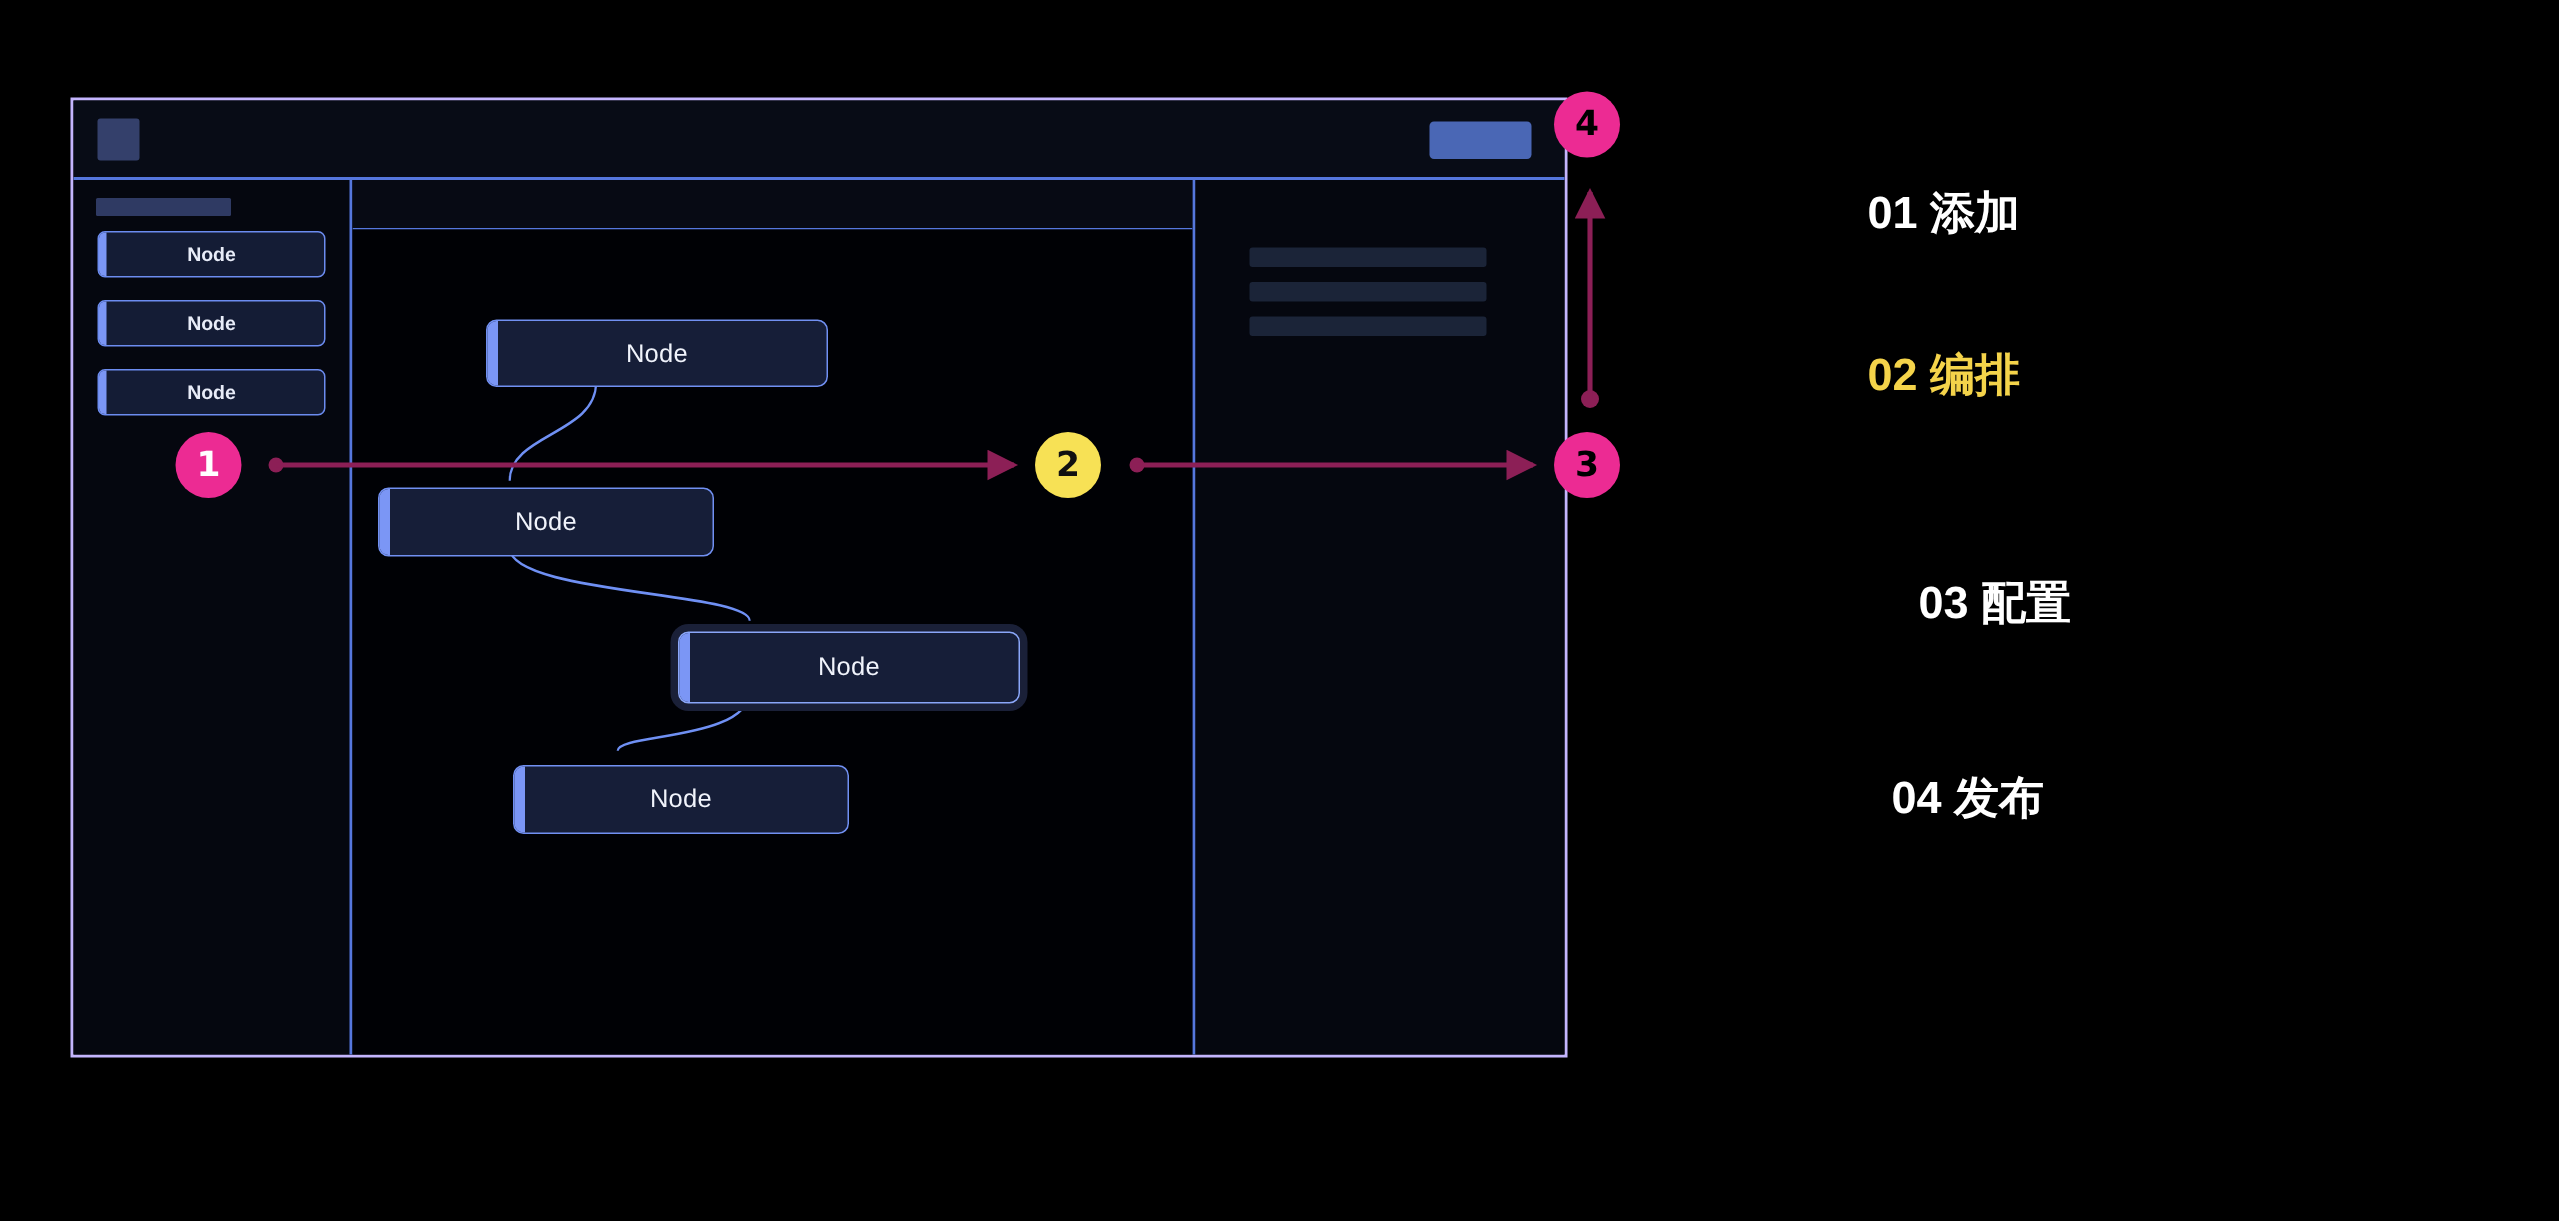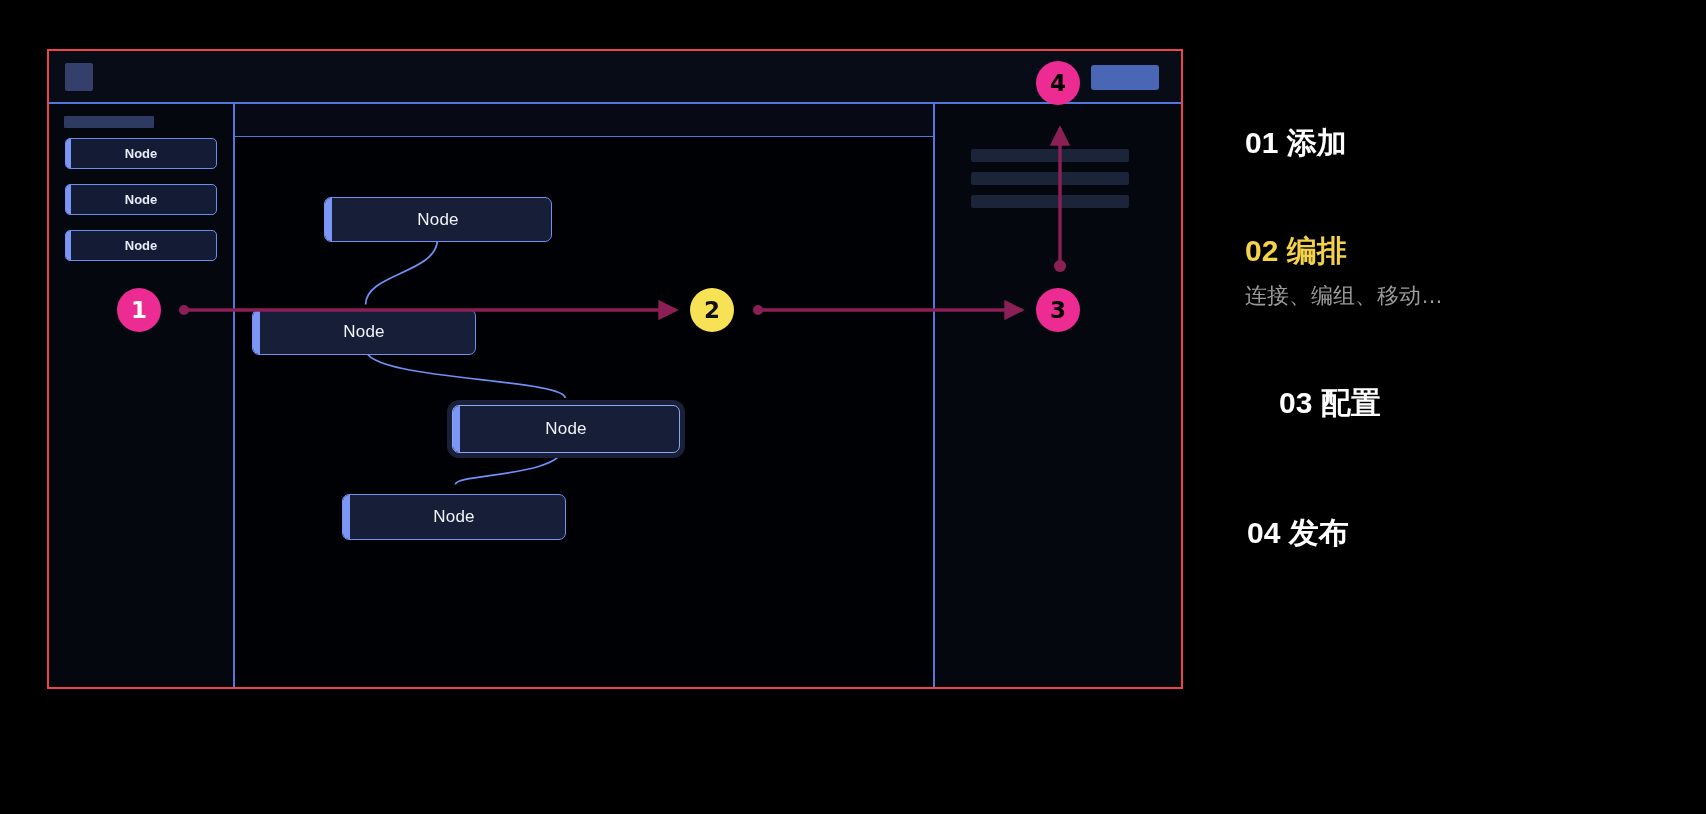--- a/index.html
+++ b/index.html
@@ -12,24 +12,24 @@
     height: 814px;
     overflow: hidden;
     font-family: "Liberation Sans", "DejaVu Sans", sans-serif;
     position: relative;
   }
 
   
   #app-window {
     position: absolute;
     left: 47px;
-    top: 49px;
-    width: 1136px;
+    top: 65px;
+    width: 998px;
     height: 640px;
-    border: 2px solid #ef4444;
+    border: 2px solid #c4b5fd;
     background: #05070f;
     box-sizing: border-box;
   }
 
   
   #app-header {
     position: absolute;
     left: 0; top: 0;
     width: 100%;
     height: 53px;
@@ -221,21 +221,21 @@
   .step.active .step-title { color: #f4d34a; }
   .step-sub {
     font-size: 22px;
     color: #9a9a9a;
     margin-top: 12px;
     white-space: nowrap;
   }
   #step-0 { position: absolute; top: 0px; left: 0; }
   #step-1 { position: absolute; top: 108px; left: 0; }
   #step-2 { position: absolute; top: 260px; left: 0; margin-left: 34px; }
-  #step-3 { position: absolute; top: 390px; left: 2px; }
+  #step-3 { position: absolute; top: 390px; left: 16px; }
 </style>
 </head>
 <body>
 
 <div id="app-window">
 
   <div id="app-header">
     <div id="app-logo"></div>
     <div id="header-action-button"></div>
   </div>
@@ -336,21 +336,20 @@
       <span>01</span>
       <span>添加</span>
     </div>
   </div>
 
   <div class="step active" id="step-1">
     <div class="step-title">
       <span>02</span>
       <span>编排</span>
     </div>
-    <div class="step-sub">连接、编组、移动…</div>
   </div>
 
   <div class="step" id="step-2">
     <div class="step-title">
       <span>03</span>
       <span>配置</span>
     </div>
   </div>
 
   <div class="step" id="step-3">

